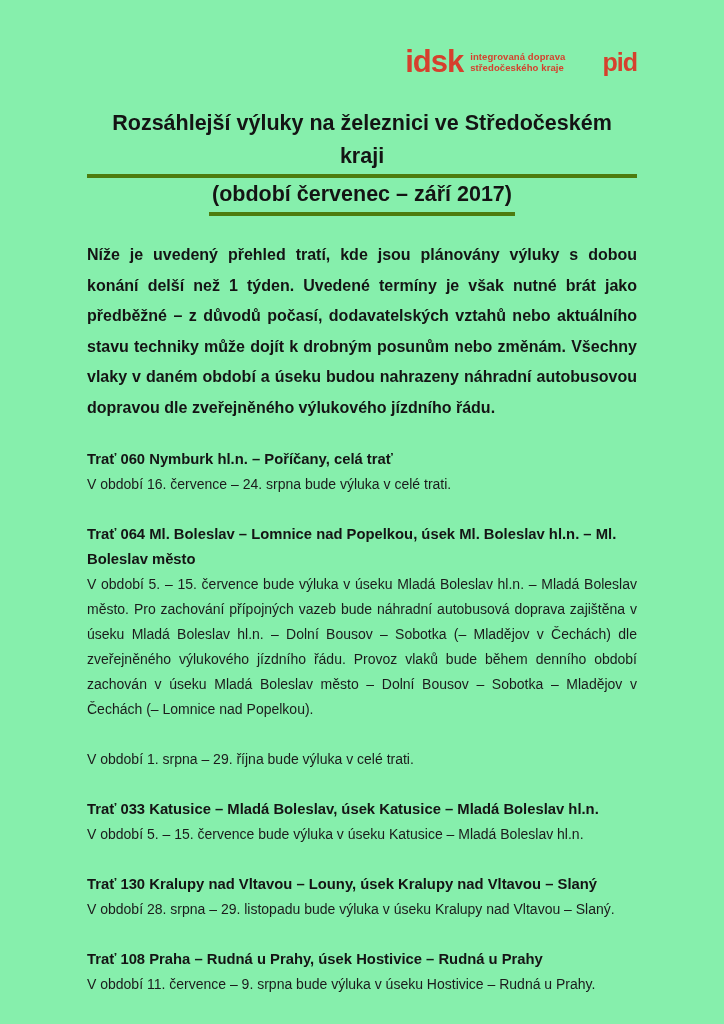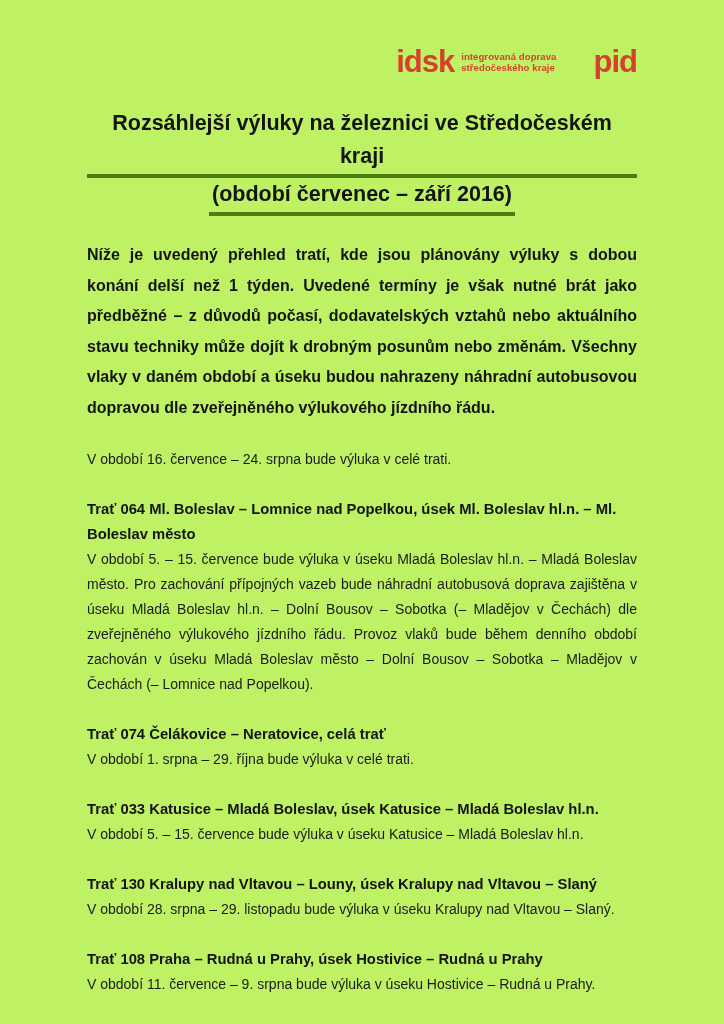--- a/index.html
+++ b/index.html
@@ -5,21 +5,21 @@
   html, body {
     margin: 0;
     padding: 0;
     background: #ffffff;
   }
   .page {
     position: relative;
     width: 724px;
     height: 1024px;
     margin: 0 auto;
-    background: #bef264;
+    background: #86efac;
     box-sizing: border-box;
     padding: 45px 87px 0 87px;
     font-family: "Liberation Sans", "DejaVu Sans", sans-serif;
     color: #161616;
     overflow: hidden;
   }
 
   
   .doc-header {
     display: flex;
@@ -42,21 +42,21 @@
   }
   .idsk-tagline {
     display: flex;
     flex-direction: column;
     font-size: 9.5px;
     line-height: 11px;
     font-weight: 600;
     letter-spacing: 0.1px;
   }
   .logo-pid {
-    font-size: 31px;
+    font-size: 25px;
     font-weight: bold;
     letter-spacing: -1px;
     line-height: 30px;
     margin-left: 37px;
     text-transform: lowercase;
   }
 
   
   .doc-title {
     margin: 28px 0 0 0;
@@ -116,37 +116,37 @@
       <span class="idsk-tagline" style="color: rgb(214, 64, 45);">
         <span>integrovaná doprava</span>
         <span>středočeského kraje</span>
       </span>
     </div>
     <div class="logo-pid" style="color: rgb(214, 64, 45);">pid</div>
   </header>
 
   <h1 class="doc-title">
     <span class="title-line">Rozsáhlejší výluky na železnici ve Středočeském kraji</span><br>
-    <span class="title-line">(období červenec – září 2016)</span>
+    <span class="title-line">(období červenec – září 2017)</span>
   </h1>
 
   <p class="intro">Níže je uvedený přehled tratí, kde jsou plánovány výluky s dobou konání delší než 1 týden. Uvedené termíny je však nutné brát jako předběžné – z důvodů počasí, dodavatelských vztahů nebo aktuálního stavu techniky může dojít k drobným posunům nebo změnám. Všechny vlaky v daném období a úseku budou nahrazeny náhradní autobusovou dopravou dle zveřejněného výlukového jízdního řádu.</p>
 
   <main class="sections" id="sections">
   <section class="trat">
+    <h2 class="trat-heading">Trať 060 Nymburk hl.n. – Poříčany, celá trať</h2>
     <p class="trat-body">V období 16. července – 24. srpna bude výluka v celé trati.</p>
   </section>
 
   <section class="trat">
     <h2 class="trat-heading">Trať 064 Ml. Boleslav – Lomnice nad Popelkou, úsek Ml. Boleslav hl.n. – Ml. Boleslav město</h2>
     <p class="trat-body">V období 5. – 15. července bude výluka v úseku Mladá Boleslav hl.n. – Mladá Boleslav město. Pro zachování přípojných vazeb bude náhradní autobusová doprava zajištěna v úseku Mladá Boleslav hl.n. – Dolní Bousov – Sobotka (– Mladějov v Čechách) dle zveřejněného výlukového jízdního řádu. Provoz vlaků bude během denního období zachován v úseku Mladá Boleslav město – Dolní Bousov – Sobotka – Mladějov v Čechách (– Lomnice nad Popelkou).</p>
   </section>
 
   <section class="trat">
-    <h2 class="trat-heading">Trať 074 Čelákovice – Neratovice, celá trať</h2>
     <p class="trat-body">V období 1. srpna – 29. října bude výluka v celé trati.</p>
   </section>
 
   <section class="trat">
     <h2 class="trat-heading">Trať 033 Katusice – Mladá Boleslav, úsek Katusice – Mladá Boleslav hl.n.</h2>
     <p class="trat-body">V období 5. – 15. července bude výluka v úseku Katusice – Mladá Boleslav hl.n.</p>
   </section>
 
   <section class="trat">
     <h2 class="trat-heading">Trať 130 Kralupy nad Vltavou – Louny, úsek Kralupy nad Vltavou – Slaný</h2>

